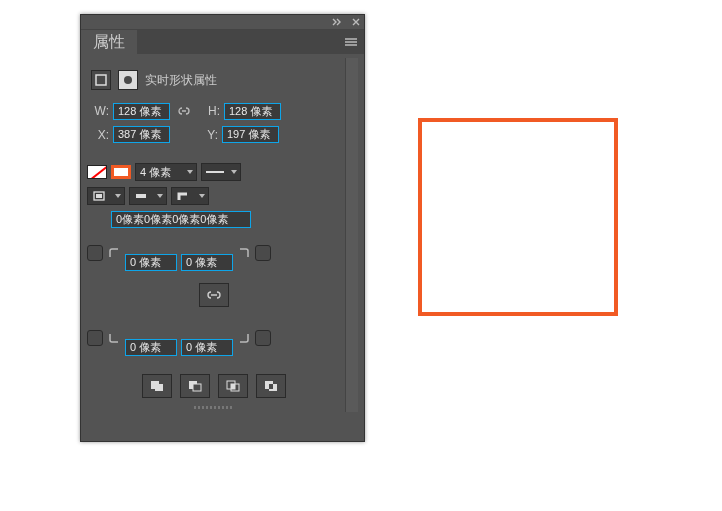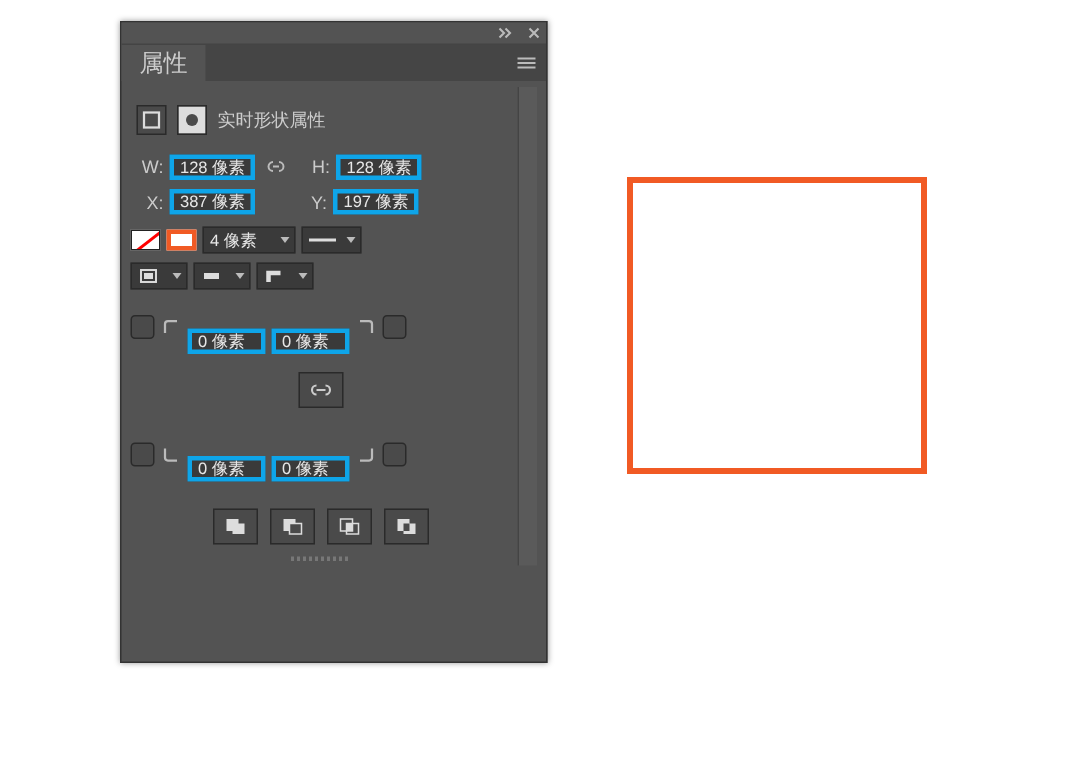--- a/index.html
+++ b/index.html
@@ -75,21 +75,21 @@
   padding: 2px 4px;
 }
 .label {
   color: #ccc;
   font-size: 12px;
   width: 22px;
   text-align: right;
 }
 .input {
   background: #3a3a3a;
-  border: 3px solid #0ea5e9;
+  border: 1px solid #0ea5e9;
   color: #e8e8e8;
   height: 17px;
   font-size: 11px;
   padding: 0 4px;
   box-sizing: border-box;
 }
 .input-wide { width: 57px; }
 .input-med  { width: 52px; margin-top: 20px; }
 .input-long { width: 140px; margin-left: 24px;}
 .link-icon {
@@ -253,21 +253,21 @@
       </div>
 
       <div class="row">
         <span class="label">X:</span>
         <input class="input input-wide" value="387 像素" style="">
         <span class="spacer"></span>
         <span class="label" style="width:30px">Y:</span>
         <input class="input input-wide" value="197 像素" style="">
       </div>
 
-      <div class="row" style="margin-top:8px">
+      <div class="row" style="margin-top:20px">
         <span class="swatch swatch-nofill"></span>
         <span class="swatch swatch-stroke"></span>
         <span class="dropdown" style="width:62px">
           <span>4 像素</span>
         </span>
         <span class="dropdown dropdown-nolabel" style="width:40px">
           <svg width="18" height="6" viewBox="0 0 18 6">
               <line x1="0" y1="3" x2="18" y2="3" stroke="#ddd" stroke-width="2"></line>
             </svg>
         </span>
@@ -285,20 +285,23 @@
               <rect x="2" y="4" width="10" height="4" fill="#ddd"></rect>
             </svg>
         </span>
         <span class="dropdown dropdown-nolabel" style="width:38px">
           <svg width="14" height="12" viewBox="0 0 14 12">
               <path d="M3 10 V4 H11" stroke="#ddd" stroke-width="3" fill="none"></path>
             </svg>
         </span>
       </div>
 
+      <div class="row">
+        <input class="input input-long" value="0像素0像素0像素0像素" style="">
+      </div>
 
       <div class="row">
         <span class="checkbox"></span>
         <span class="corner-icon">
           <svg width="12" height="12" viewBox="0 0 12 12">
               <path d="M2 10 V4 Q2 2 4 2 H10" stroke="#bbb" stroke-width="1.5" fill="none"></path>
             </svg>
         </span>
         <input class="input input-med" value="0 像素" style="">
         <input class="input input-med" value="0 像素" style="">

